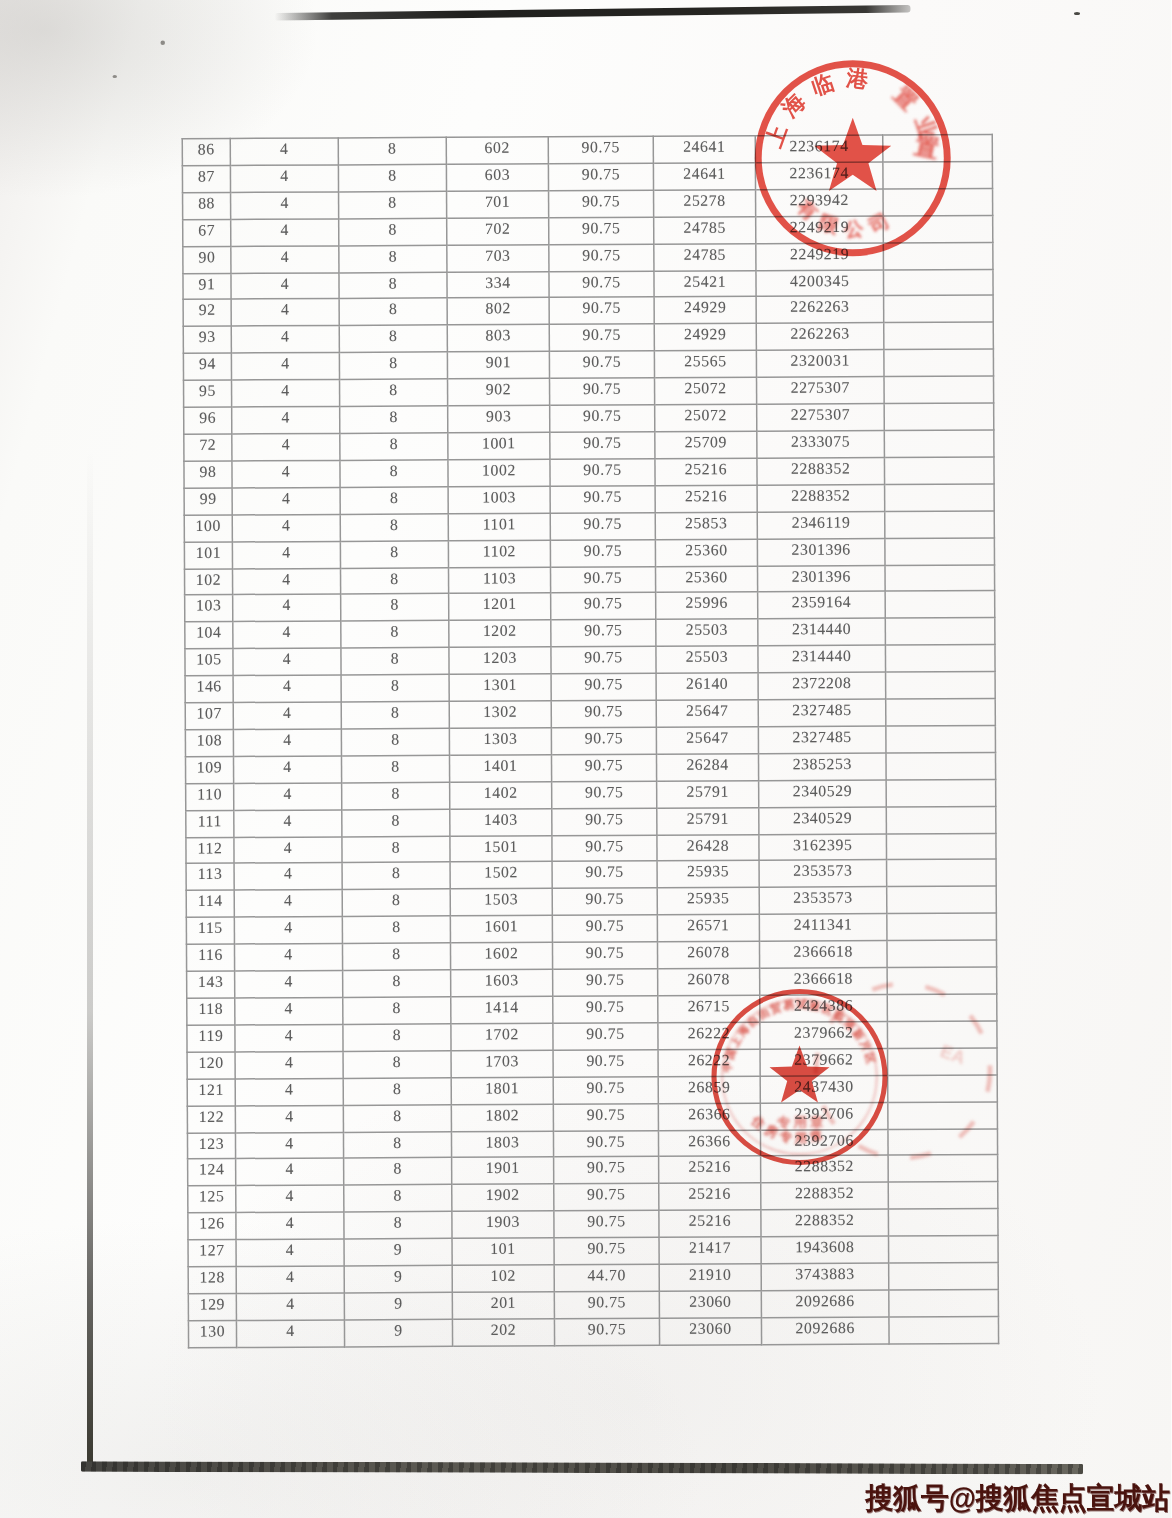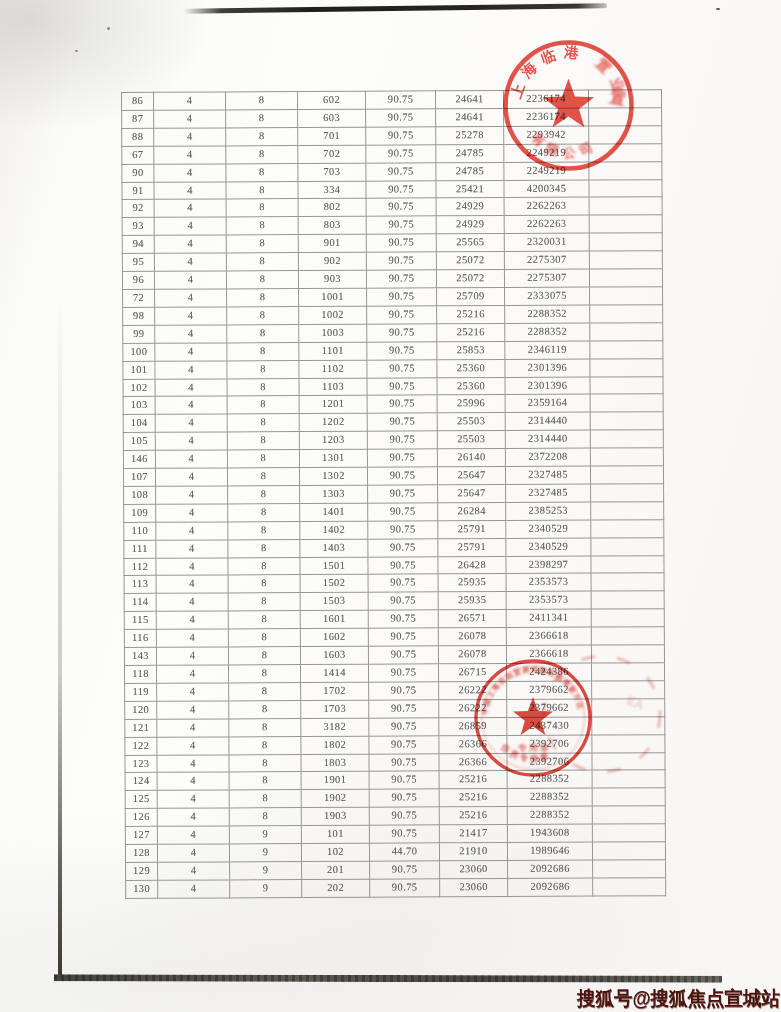--- a/index.html
+++ b/index.html
@@ -357,21 +357,21 @@
     <td></td>
   </tr>
 
   <tr>
     <td>112</td>
     <td>4</td>
     <td>8</td>
     <td>1501</td>
     <td>90.75</td>
     <td>26428</td>
-    <td>2398297</td>
+    <td>3162395</td>
     <td></td>
   </tr>
 
   <tr>
     <td>113</td>
     <td>4</td>
     <td>8</td>
     <td>1502</td>
     <td>90.75</td>
     <td>25935</td>
@@ -453,21 +453,21 @@
     <td>90.75</td>
     <td>26222</td>
     <td>2379662</td>
     <td></td>
   </tr>
 
   <tr>
     <td>121</td>
     <td>4</td>
     <td>8</td>
-    <td>3182</td>
+    <td>1801</td>
     <td>90.75</td>
     <td>26859</td>
     <td>2437430</td>
     <td></td>
   </tr>
 
   <tr>
     <td>122</td>
     <td>4</td>
     <td>8</td>
@@ -533,21 +533,21 @@
     <td></td>
   </tr>
 
   <tr>
     <td>128</td>
     <td>4</td>
     <td>9</td>
     <td>102</td>
     <td>44.70</td>
     <td>21910</td>
-    <td>1989646</td>
+    <td>3743883</td>
     <td></td>
   </tr>
 
   <tr>
     <td>129</td>
     <td>4</td>
     <td>9</td>
     <td>201</td>
     <td>90.75</td>
     <td>23060</td>

